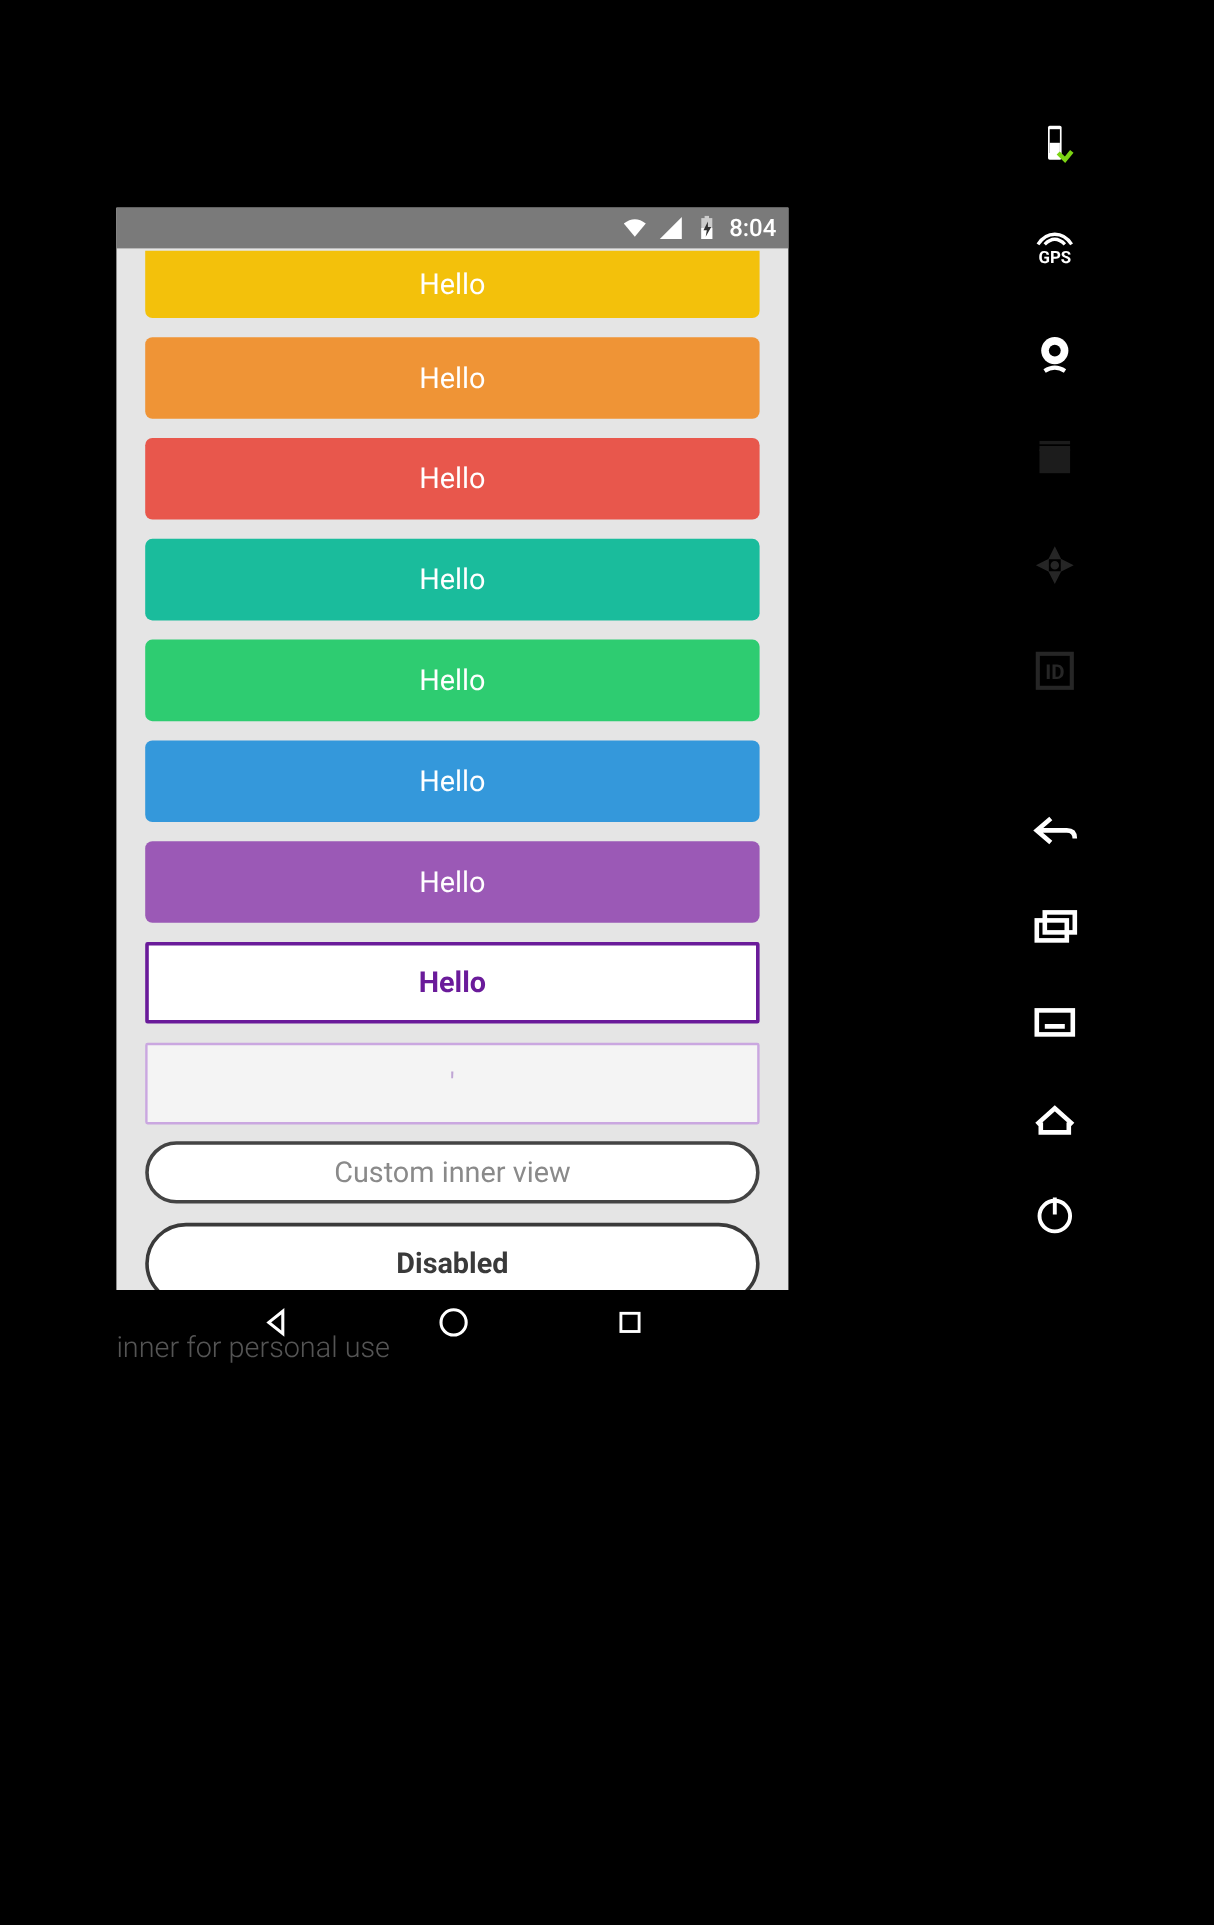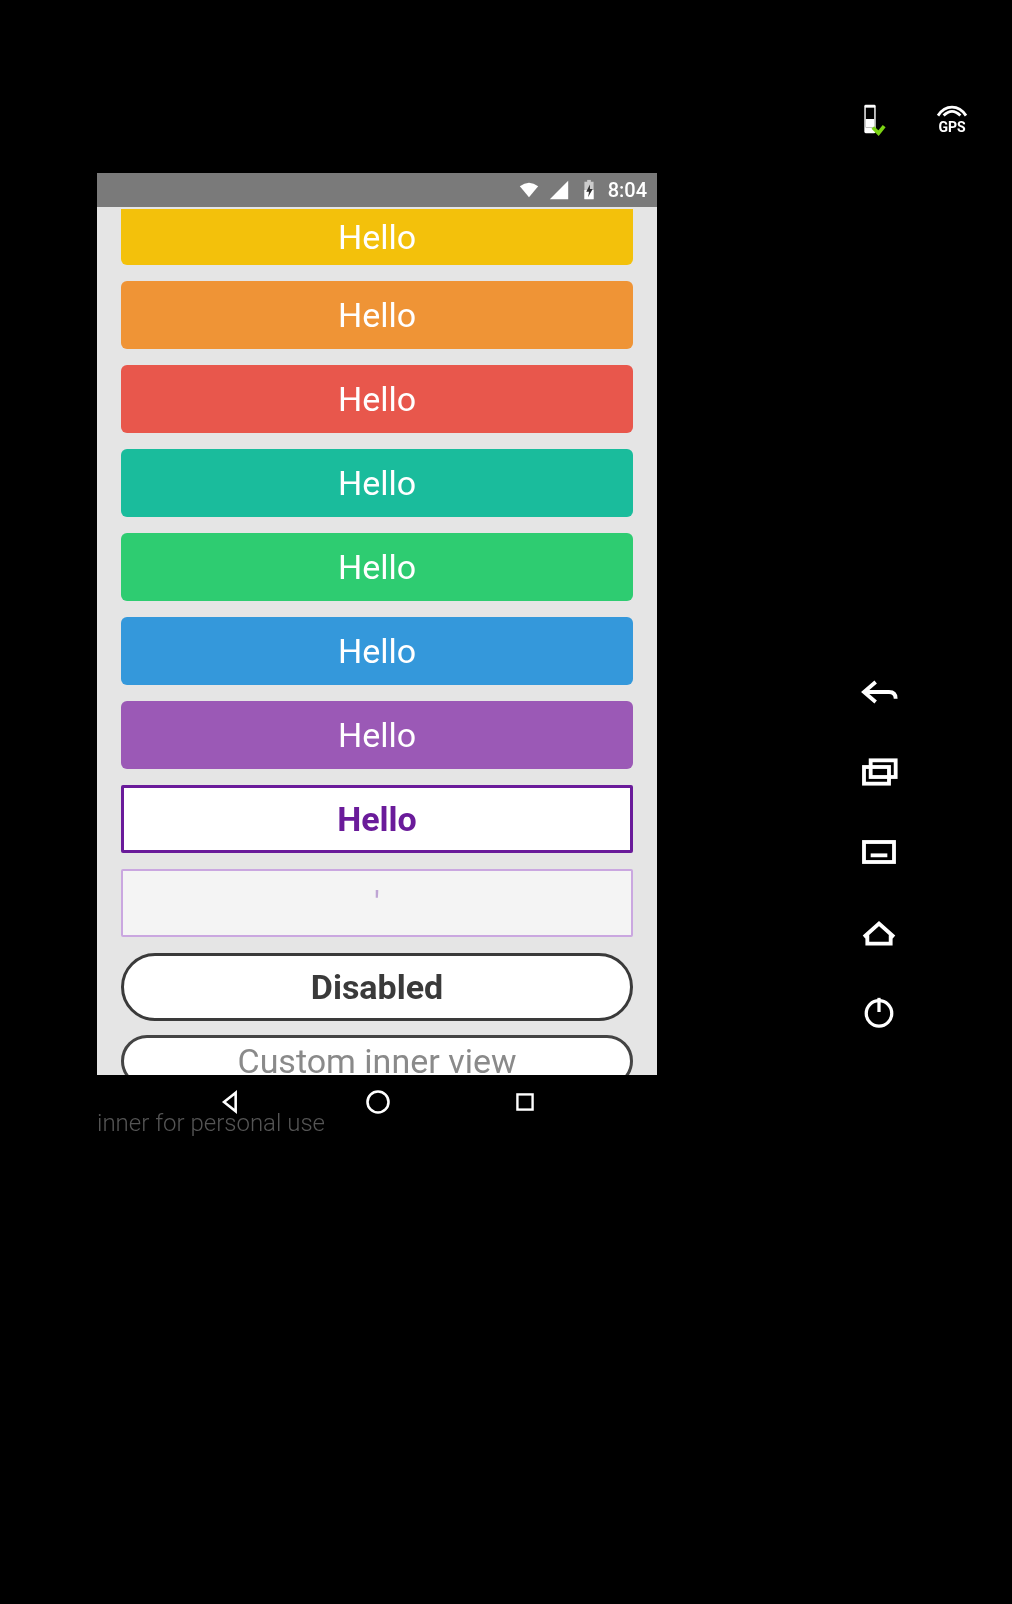--- a/index.html
+++ b/index.html
@@ -44,21 +44,21 @@
     width: 816px;
     height: 1104px;
     position: relative;
   }
 
   
   .gm-toolbar {
     position: absolute;
     right: 8px; top: 36px;
     width: 52px;
-    display: flex; flex-direction: row; align-items: flex-end;
+    display: flex; flex-direction: column; align-items: center;
     gap: 48px;
     color: #fff;
   }
   .gm-toolbar .ico { width: 40px; height: 40px; display:flex; align-items:center; justify-content:center; cursor:pointer; }
   .gm-toolbar svg { width: 34px; height: 34px; }
   .dim { opacity: .28; }
 
   
   .device {
     position: absolute;
@@ -70,21 +70,21 @@
   .statusbar {
     height: 34px; background: #7a7a7a;
     color: #fff; display:flex; align-items:center; justify-content:flex-end;
     padding: 0 10px; gap: 8px; font-size: 20px; font-weight: 500;
   }
   .statusbar svg { width: 22px; height: 22px; fill:#fff; }
   .app-content { padding: 0 24px 0 24px; }
   .btnrow {
     height: 68px; border-radius: 6px;
     display:flex; align-items:center; justify-content:center;
-    color:#fff; font-size: 34px; font-weight: 400;
+    color:#fff; font-size: 24px; font-weight: 400;
     margin-top: 16px;
     cursor: pointer;
   }
   .btnrow.first { margin-top: 2px; height: 56px; border-top-left-radius:0; border-top-right-radius:0; }
   .c-yellow  { background:#f3c10b; }
   .c-orange  { background:#ef9436; }
   .c-red     { background:#e8574c; }
   .c-teal    { background:#1abc9c; }
   .c-green   { background:#2ecc71; }
   .c-blue    { background:#3498db; }
@@ -222,22 +222,22 @@
       <div class="app-content">
         <div class="btnrow first c-yellow">Hello</div>
         <div class="btnrow c-orange">Hello</div>
         <div class="btnrow c-red">Hello</div>
         <div class="btnrow c-teal">Hello</div>
         <div class="btnrow c-green">Hello</div>
         <div class="btnrow c-blue">Hello</div>
         <div class="btnrow c-purple">Hello</div>
         <div class="btnrow outline-purple">Hello</div>
         <div class="btnrow outline-light">'</div>
+        <div class="btnrow pill sub">Custom inner view</div>
         <div class="btnrow pill">Disabled</div>
-        <div class="btnrow pill sub">Custom inner view</div>
       </div>
 
     </div>
 
     <div style="position:absolute; left:0; top:1012px; width:560px; height:58px; display:flex; align-items:center; justify-content:space-evenly;">
       <span>
         <svg width="28" height="28" viewBox="0 0 24 24" fill="none" stroke="#fff" stroke-width="2.2">
             <path d="M16 4 L6 12 L16 20 Z" fill="none"></path>
           </svg>
       </span>

